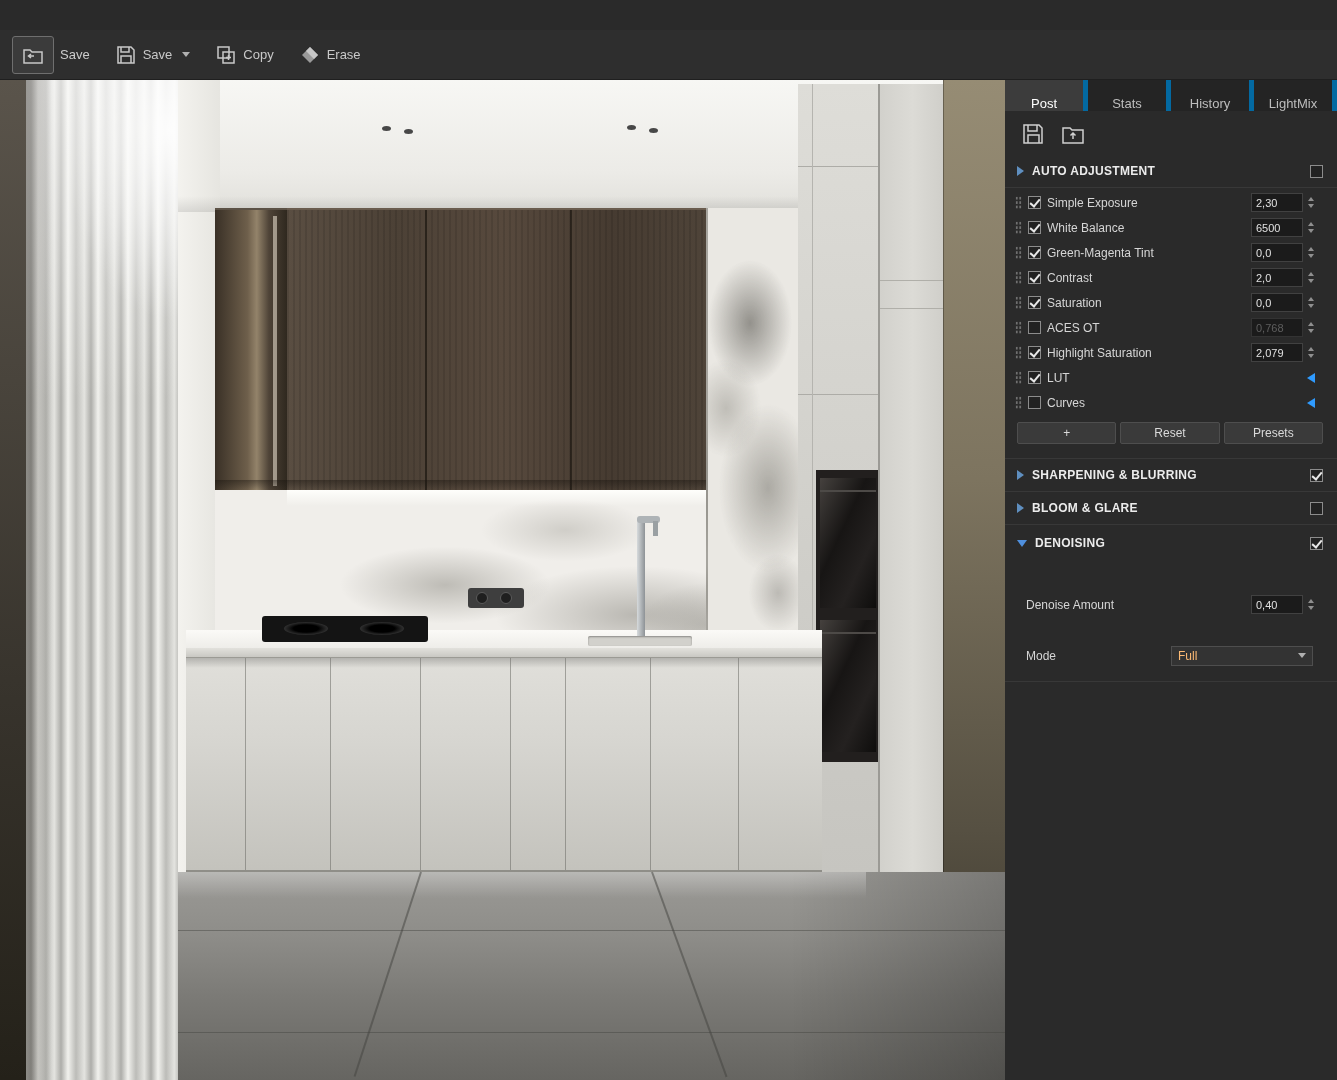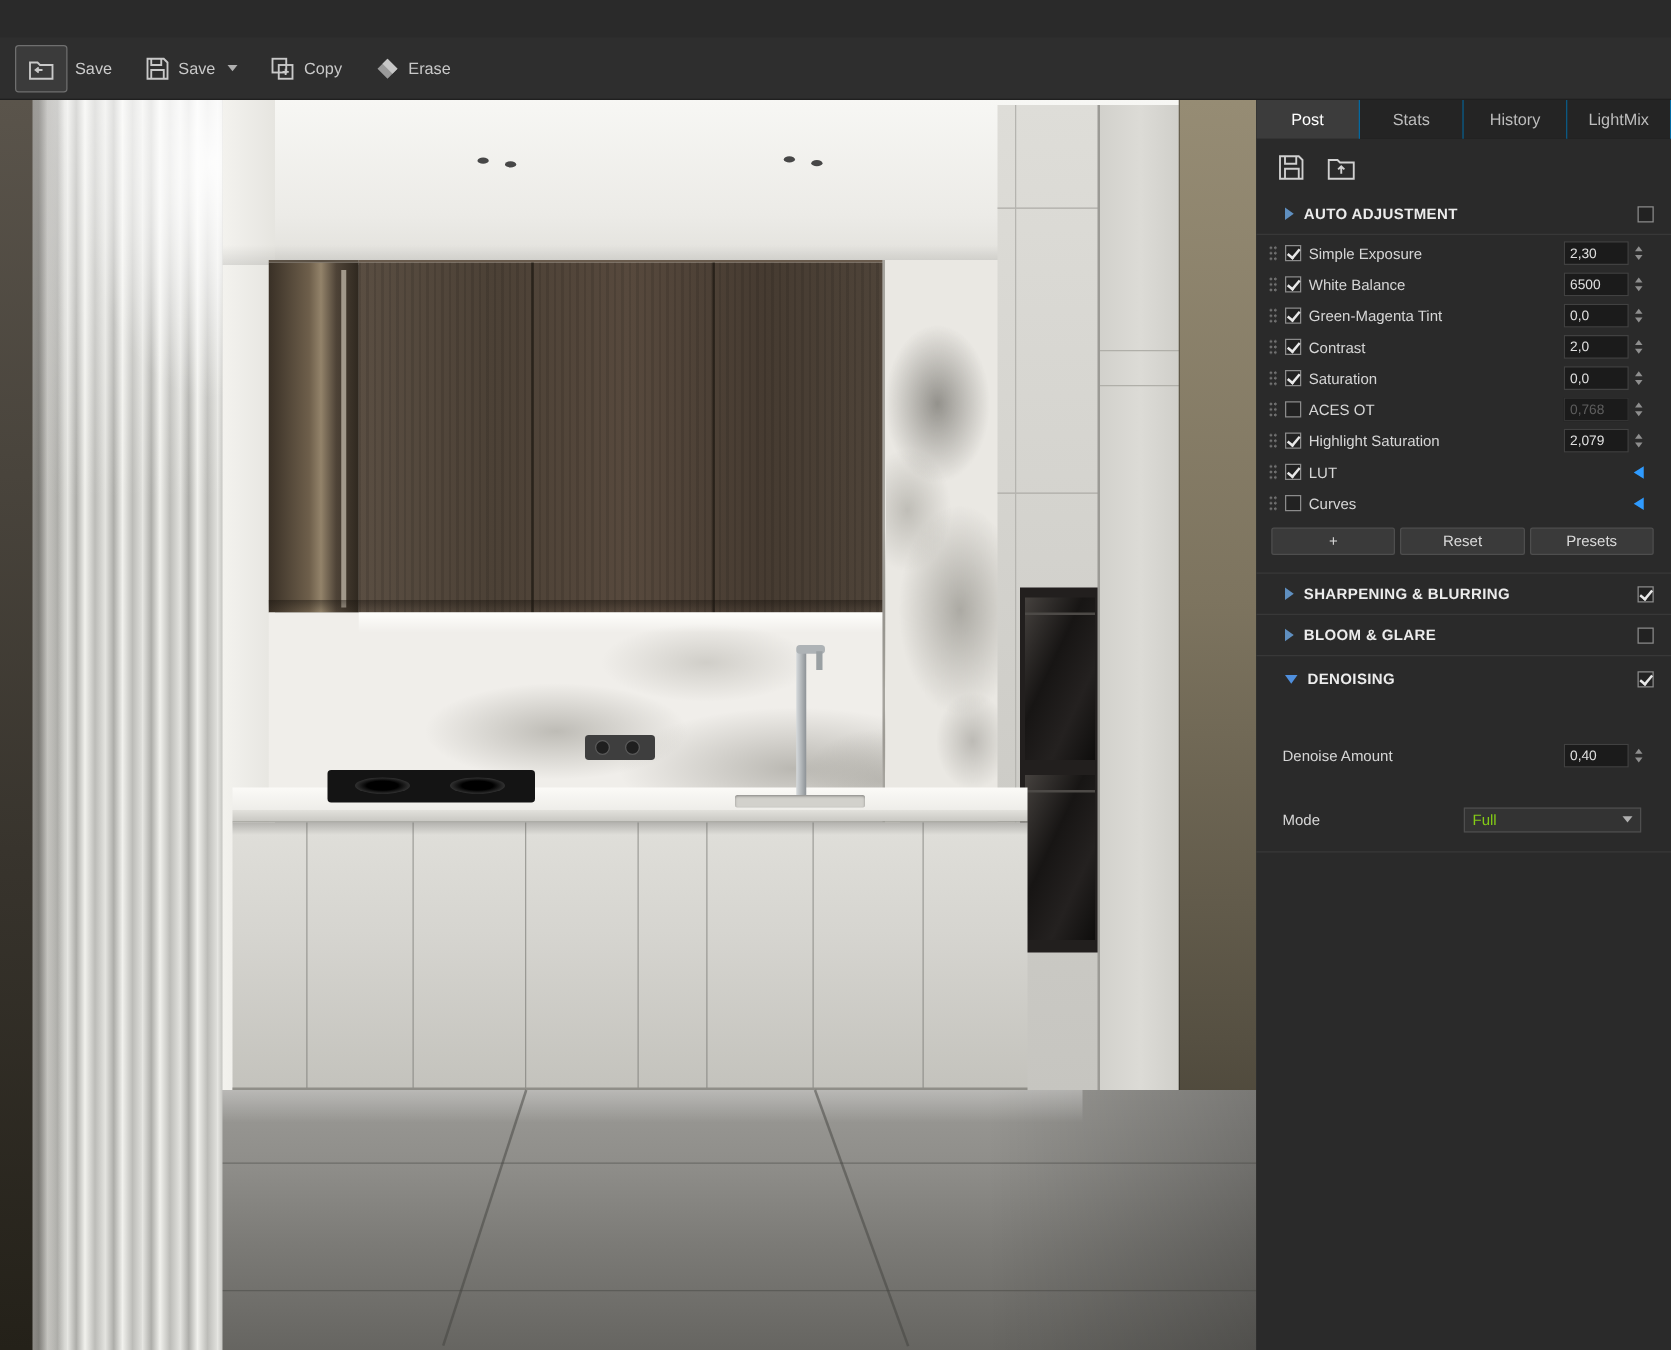--- a/index.html
+++ b/index.html
@@ -31,28 +31,28 @@
   .toolbar-right { position:absolute; left:1005px; top:0; height:50px; width:332px; display:flex; align-items:center; }
   .channel-combo { display:flex; align-items:center; justify-content:space-between; width:192px; margin-left:22px; color:#d2d2d2; font-size:12.5px; }
   .zoom-combo { display:flex; align-items:center; gap:14px; margin-left:24px; color:#d2d2d2; font-size:12.5px; }
   .split-icon { width:24px; height:19px; border:2px solid #c2c2c2; border-radius:3px; position:relative; margin-left:18px; }
   .split-icon::after { content:""; position:absolute; left:50%; top:0; bottom:0; width:2px; background:#c2c2c2; }
   .ticon { stroke:#c9c9c9; fill:none; stroke-width:1.5; }
 
   
   .panel { position:absolute; left:1005px; top:80px; width:332px; height:1000px; background:#2a2a2a; z-index:30; }
   .tabs { display:flex; height:31px; background:#1d1d1d; }
-  .tab { flex:1; display:flex; align-items:center; justify-content:center; font-size:13px; color:#bdbdbd; background:#242424; border-right:1px solid #0369a1; }
+  .tab { flex:1; display:flex; align-items:flex-end; justify-content:center; font-size:13px; color:#bdbdbd; background:#242424; border-right:5px solid #0369a1; }
   .tab.active { background:#3c3c3c; color:#ffffff; }
   .panel-icons { display:flex; gap:16px; padding:11px 0 9px 16px; }
   .picon { stroke:#d0d0d0; fill:none; stroke-width:1.5; }
 
   .section { border-bottom:1px solid #383838; padding:2px 0 4px; }
   .section.collapsed { padding:0; }
-  .sec-header { display:flex; align-items:center; height:32px; padding:0 14px 0 23px; }
+  .sec-header { display:flex; align-items:center; height:32px; padding:0 14px 0 12px; }
   .tri-right { width:0; height:0; border-top:5px solid transparent; border-bottom:5px solid transparent; border-left:7px solid #5f8fc0; margin-right:8px; }
   .tri-down { width:0; height:0; border-left:5px solid transparent; border-right:5px solid transparent; border-top:7px solid #4f8fdd; margin-right:8px; }
   .sec-title { font-weight:bold; font-size:12px; color:#ececec; letter-spacing:0.3px; }
   .sec-check { margin-left:auto; }
 
   .checkbox { width:13px; height:13px; border:1px solid #8c8c8c; background:#222222; position:relative; flex:0 0 auto; }
   .checkbox.checked::after { content:""; position:absolute; left:3px; top:0px; width:4px; height:8px; border-right:2px solid #e8e8e8; border-bottom:2px solid #e8e8e8; transform:rotate(40deg); }
 
   .param-row { display:flex; align-items:center; height:25px; padding:0 20px 0 10px; }
   .grip { width:7px; height:13px; background-image:radial-gradient(circle,#707070 1px,transparent 1.3px); background-size:3.5px 4.4px; margin-right:6px; flex:0 0 auto; }
@@ -63,21 +63,21 @@
   .spin-up { width:0; height:0; border-left:3.5px solid transparent; border-right:3.5px solid transparent; border-bottom:4px solid #8f8f8f; }
   .spin-down { width:0; height:0; border-left:3.5px solid transparent; border-right:3.5px solid transparent; border-top:4px solid #8f8f8f; }
   .blue-arrow-left { width:0; height:0; border-top:5px solid transparent; border-bottom:5px solid transparent; border-right:8px solid #2f9bff; margin-left:auto; margin-right:2px; }
 
   .btn-row { display:flex; gap:4px; padding:7px 14px 10px 12px; }
   .btn { flex:1; height:22px; background:#3a3a3a; border:1px solid #4e4e4e; border-radius:2px; color:#dadada; font-size:12px; display:flex; align-items:center; justify-content:center; }
 
   .den-row { display:flex; align-items:center; height:27px; padding:0 20px 0 21px;margin-top:24px; }
   .den-row.mode { padding-right:24px; }
   .den-label { font-size:12px; color:#d6d6d6; }
-  .mode-select { margin-left:auto; width:142px; height:20px; background:#333333; border:1px solid #4e4e4e; display:flex; align-items:center; justify-content:space-between; padding:0 6px; color:#84cc16; font-size:12px; }
+  .mode-select { margin-left:auto; width:142px; height:20px; background:#333333; border:1px solid #4e4e4e; display:flex; align-items:center; justify-content:space-between; padding:0 6px; color:#fdba74; font-size:12px; }
   .den-pad { height:8px; }
 
   
   .viewport { position:absolute; left:0; top:80px; width:1005px; height:1000px; overflow:hidden; background:#8a8a86; }
   .viewport div { position:absolute; }
   .vp-ceiling { left:0; top:0; width:945px; height:132px; background:linear-gradient(180deg,#f7f7f4,#ecebe7 70%,#e1e0db); }
   .vp-ceiling-shadow { left:176px; top:116px; width:770px; height:16px; background:linear-gradient(180deg,rgba(0,0,0,0),rgba(0,0,0,0.10)); }
   .vp-cove { left:112px; top:0; width:106px; height:34px; background:linear-gradient(180deg,#a89c84,#8d8169); }
   .vp-wall-left { left:176px; top:0; width:44px; height:800px; background:linear-gradient(90deg,#f4f3ef,#e6e5e0); }
   .spot { width:9px; height:5px; background:#474747; border-radius:50%; }

